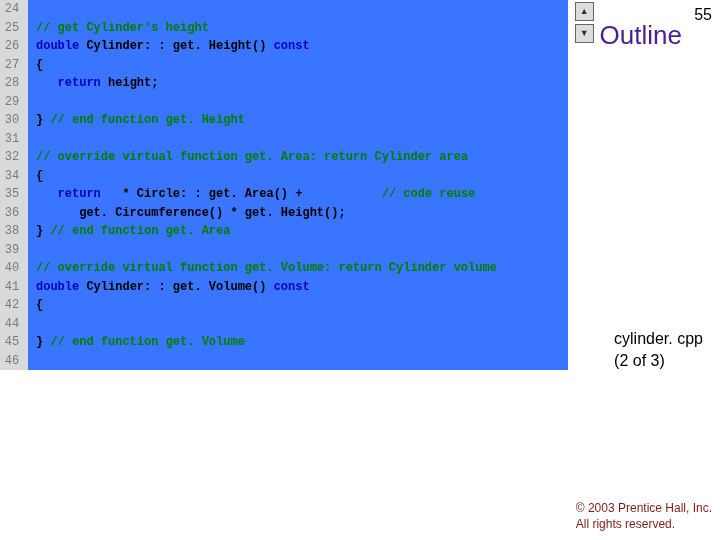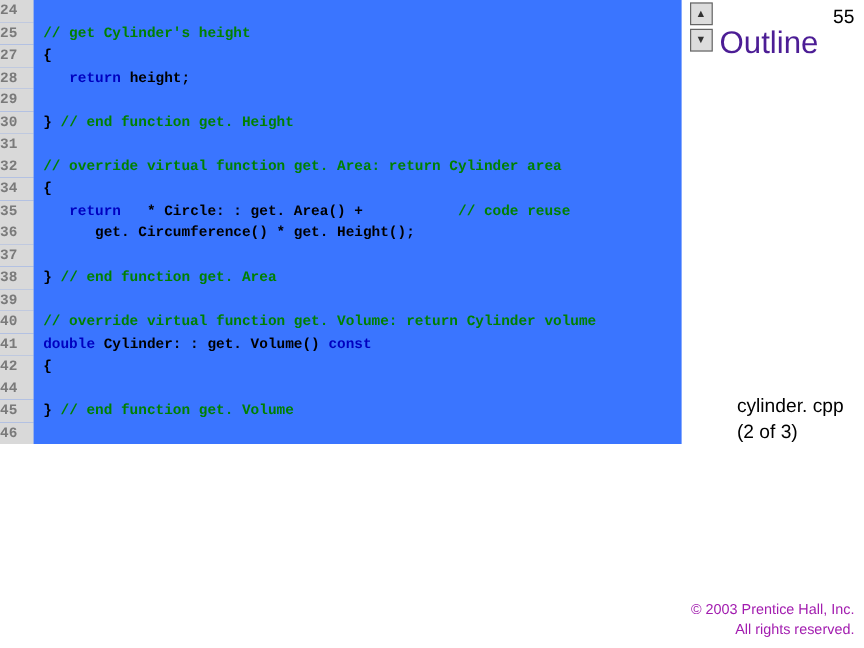--- a/index.html
+++ b/index.html
@@ -3,24 +3,24 @@
 <meta charset="utf-8">
 <style>
 html,body{margin:0;padding:0;width:720px;height:540px;background:#fff;font-family:Arial,Helvetica,sans-serif;overflow:hidden}
 .slide{position:relative;width:720px;height:540px;background:#fff}
 .slidenum{position:absolute;top:6px;right:8px;font-size:16px;color:#000}
 .outline-box{position:absolute;top:0;right:38px;display:flex;align-items:flex-start}
 .arrows{display:flex;flex-direction:column;margin-right:6px;margin-top:2px}
 .arrow-btn{width:17px;height:17px;border:1px solid #666;background:#ddd;display:flex;align-items:center;justify-content:center;margin-bottom:3px;font-size:9px;color:#333;line-height:1}
 .outline-title{font-size:26px;color:#4c1d95;margin-top:20px}
 .side-label{position:absolute;right:17px;top:328px;font-size:16px;line-height:1.35;color:#000}
-.copyright{position:absolute;right:8px;bottom:8px;font-size:12px;text-align:right;color:#a21caf;line-height:1.35}
+.copyright{position:absolute;right:8px;bottom:8px;font-size:12px;color:#7f1d1d;line-height:1.35}
 .code-box{position:absolute;top:0;left:0;width:568px;background:#3a75ff;padding:0;font-family:"Courier New",Courier,monospace;font-size:12px;font-weight:bold;line-height:1.55}
 .code-line{white-space:pre;height:18.5px}
-.gutter{display:inline-block;width:24px;text-align:left;background:#d9d9d9;color:#7a7a7a;padding-right:4px;margin-right:8px;font-weight:bold}
+.gutter{display:inline-block;width:24px;text-align:center;background:#d9d9d9;color:#7a7a7a;padding-right:4px;margin-right:8px;font-weight:normal}
 .c-kw{color:#0000c0}
 .c-cm{color:#008000}
 .c-pl{color:#000}
 </style>
 </head>
 <body>
 <div class="slide">
 
 <div class="slidenum">55</div>
 
@@ -38,30 +38,30 @@
 </div>
 
 <div class="copyright">
   <div>© 2003 Prentice Hall, Inc.</div>
   <div>All rights reserved.</div>
 </div>
 
 <div class="code-box" id="code-box">
       <div class="code-line"><span class="gutter">24</span></div>
       <div class="code-line"><span class="gutter">25</span><span class="c-cm">// get Cylinder's height</span></div>
+      <div class="code-line"><span class="gutter">26</span><span class="c-kw">double</span><span class="c-pl"> Cylinder: : get. Height() </span><span class="c-kw">const</span></div>
       <div class="code-line"><span class="gutter">27</span><span class="c-pl">{</span></div>
       <div class="code-line"><span class="gutter">28</span><span class="c-pl">   </span><span class="c-kw">return</span><span class="c-pl"> height;</span></div>
       <div class="code-line"><span class="gutter">29</span></div>
       <div class="code-line"><span class="gutter">30</span><span class="c-pl">} </span><span class="c-cm">// end function get. Height</span></div>
       <div class="code-line"><span class="gutter">31</span></div>
       <div class="code-line"><span class="gutter">32</span><span class="c-cm">// override virtual function get. Area: return Cylinder area</span></div>
       <div class="code-line"><span class="gutter">34</span><span class="c-pl">{</span></div>
       <div class="code-line"><span class="gutter">35</span><span class="c-pl">   </span><span class="c-kw">return</span><span class="c-pl">   * Circle: : get. Area() +           </span><span class="c-cm">// code reuse</span></div>
       <div class="code-line"><span class="gutter">36</span><span class="c-pl">      get. Circumference() * get. Height();</span></div>
-      <div class="code-line"><span class="gutter">37</span></div>
       <div class="code-line"><span class="gutter">38</span><span class="c-pl">} </span><span class="c-cm">// end function get. Area</span></div>
       <div class="code-line"><span class="gutter">39</span></div>
       <div class="code-line"><span class="gutter">40</span><span class="c-cm">// override virtual function get. Volume: return Cylinder volume</span></div>
       <div class="code-line"><span class="gutter">41</span><span class="c-kw">double</span><span class="c-pl"> Cylinder: : get. Volume() </span><span class="c-kw">const</span></div>
       <div class="code-line"><span class="gutter">42</span><span class="c-pl">{</span></div>
       <div class="code-line"><span class="gutter">44</span></div>
       <div class="code-line"><span class="gutter">45</span><span class="c-pl">} </span><span class="c-cm">// end function get. Volume</span></div>
       <div class="code-line"><span class="gutter">46</span></div>
     </div>
 

